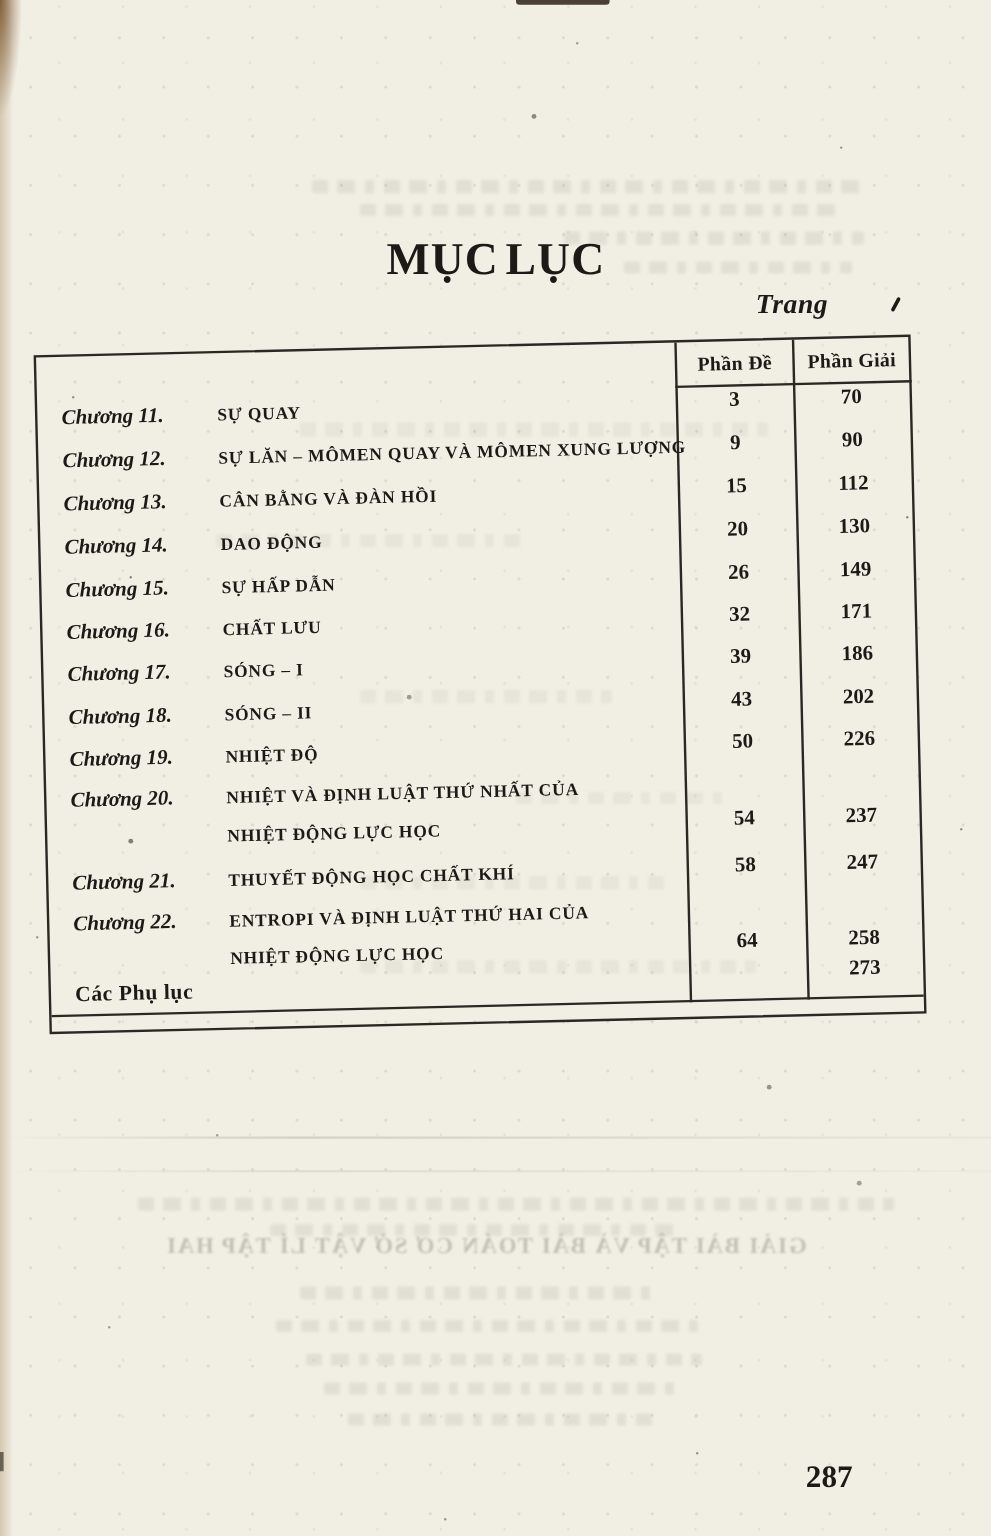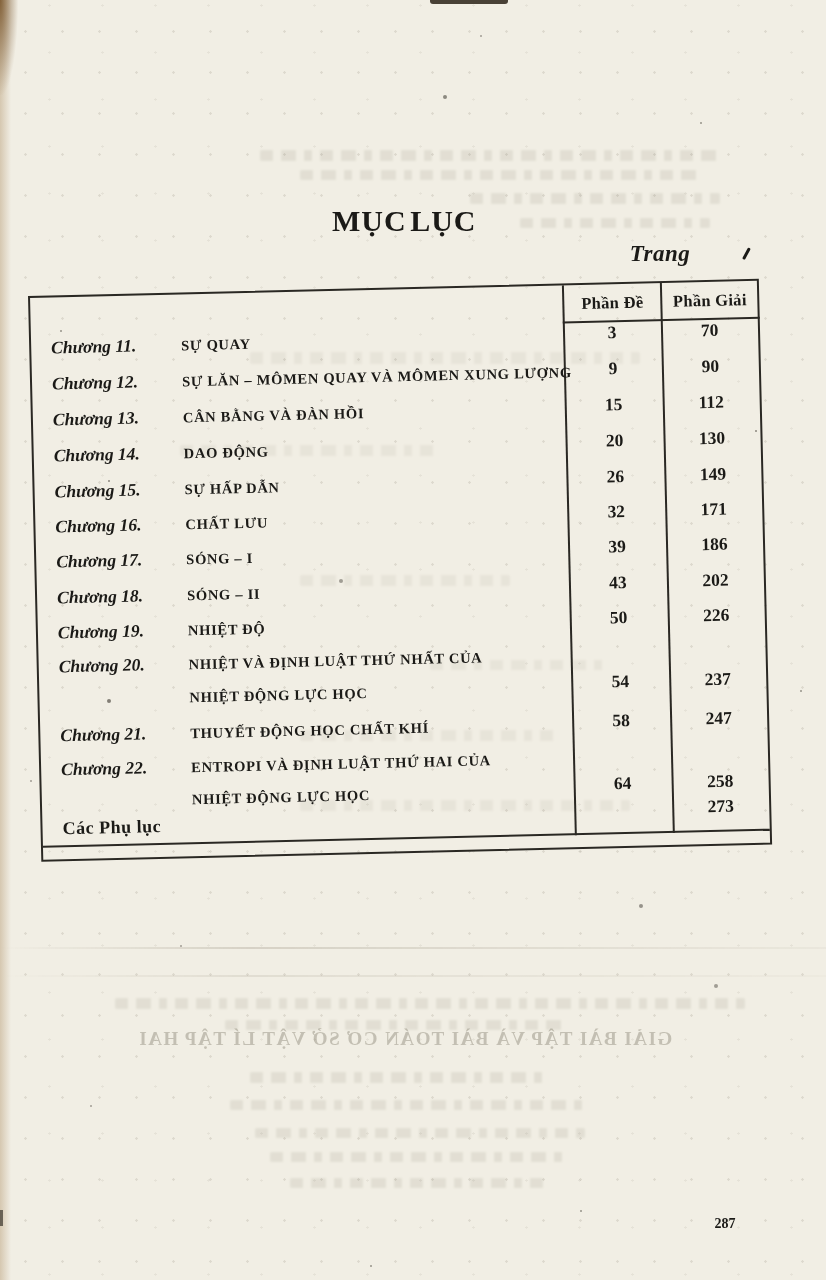--- a/index.html
+++ b/index.html
@@ -48,28 +48,28 @@
   
   .sm{position:absolute;border-radius:2px;opacity:.11;filter:blur(1.3px);
     background:repeating-linear-gradient(90deg,var(--ghost) 0 13px,transparent 13px 21px,
       var(--ghost) 21px 36px,transparent 36px 44px,var(--ghost) 44px 52px,transparent 52px 60px);}
   .sm.in{opacity:.07;}
   .ghost-main{position:absolute;left:135px;top:1028px;width:540px;height:22px;
     transform:scaleX(-1);font-weight:700;font-size:19px;letter-spacing:1.5px;
     color:var(--ghost);opacity:.34;filter:blur(.7px);text-align:center;white-space:nowrap;}
 
   
-  .title{position:absolute;left:318px;top:190px;margin:14px;
-    font-size:30px;font-weight:800;letter-spacing:1px;word-spacing:-5px;}
+  .title{position:absolute;left:318px;top:190px;margin:4px;
+    font-size:38px;font-weight:800;letter-spacing:1px;word-spacing:-5px;}
   .trang{position:absolute;left:585px;top:241px;width:150px;text-align:center;
     font-style:italic;font-weight:700;font-size:23px;letter-spacing:.5px;}
   .tick{position:absolute;left:745px;top:247px;width:2.5px;height:13px;background:var(--ink);
     border-radius:2px;transform:rotate(28deg);}
-  .pagenum{position:absolute;left:695px;top:1216px;width:60px;text-align:center;
-    font-weight:700;font-size:14px;}
+  .pagenum{position:absolute;left:661px;top:1216px;width:60px;text-align:center;
+    font-weight:700;font-size:26px;}
 
   
   .tbox{position:absolute;left:28px;top:296px;width:727px;height:562px;
     border:2.2px solid var(--line);transform:rotate(-1.35deg);transform-origin:0 0;}
   .vline{position:absolute;top:0;width:2px;height:550px;background:var(--line);}
   .v1{left:532px}.v2{left:630px}
   .hline-head{position:absolute;left:532px;top:36px;width:197px;height:2px;background:var(--line);}
   .hline-bot{position:absolute;left:0;top:548px;width:100%;height:2px;background:var(--line);}
   .hdr{position:absolute;top:4px;height:30px;display:flex;align-items:center;justify-content:center;
     font-weight:700;font-size:16.5px;letter-spacing:.3px;}

